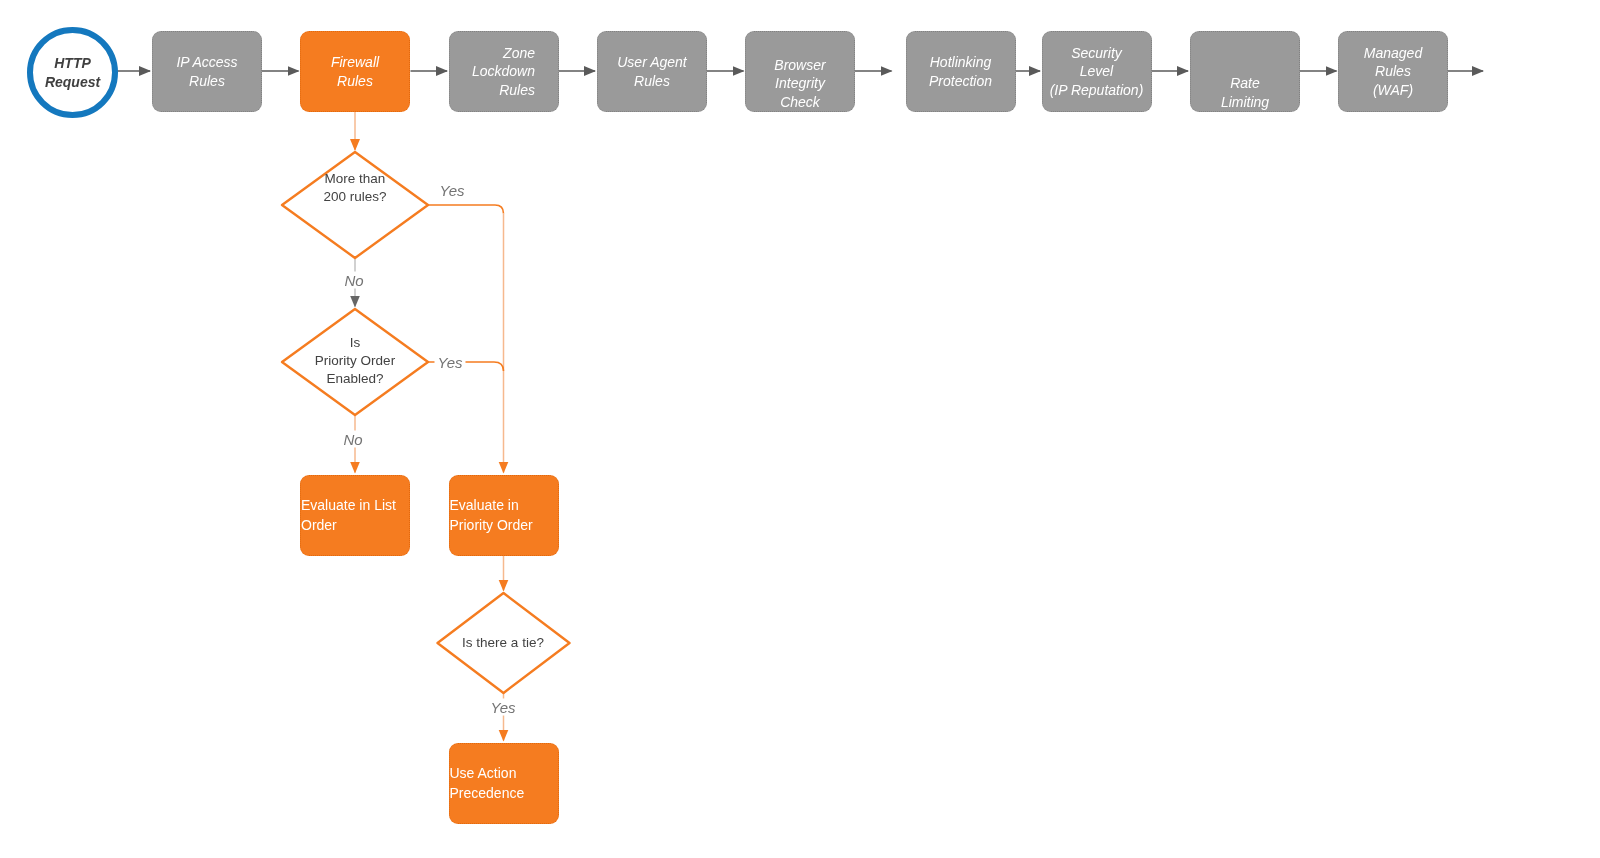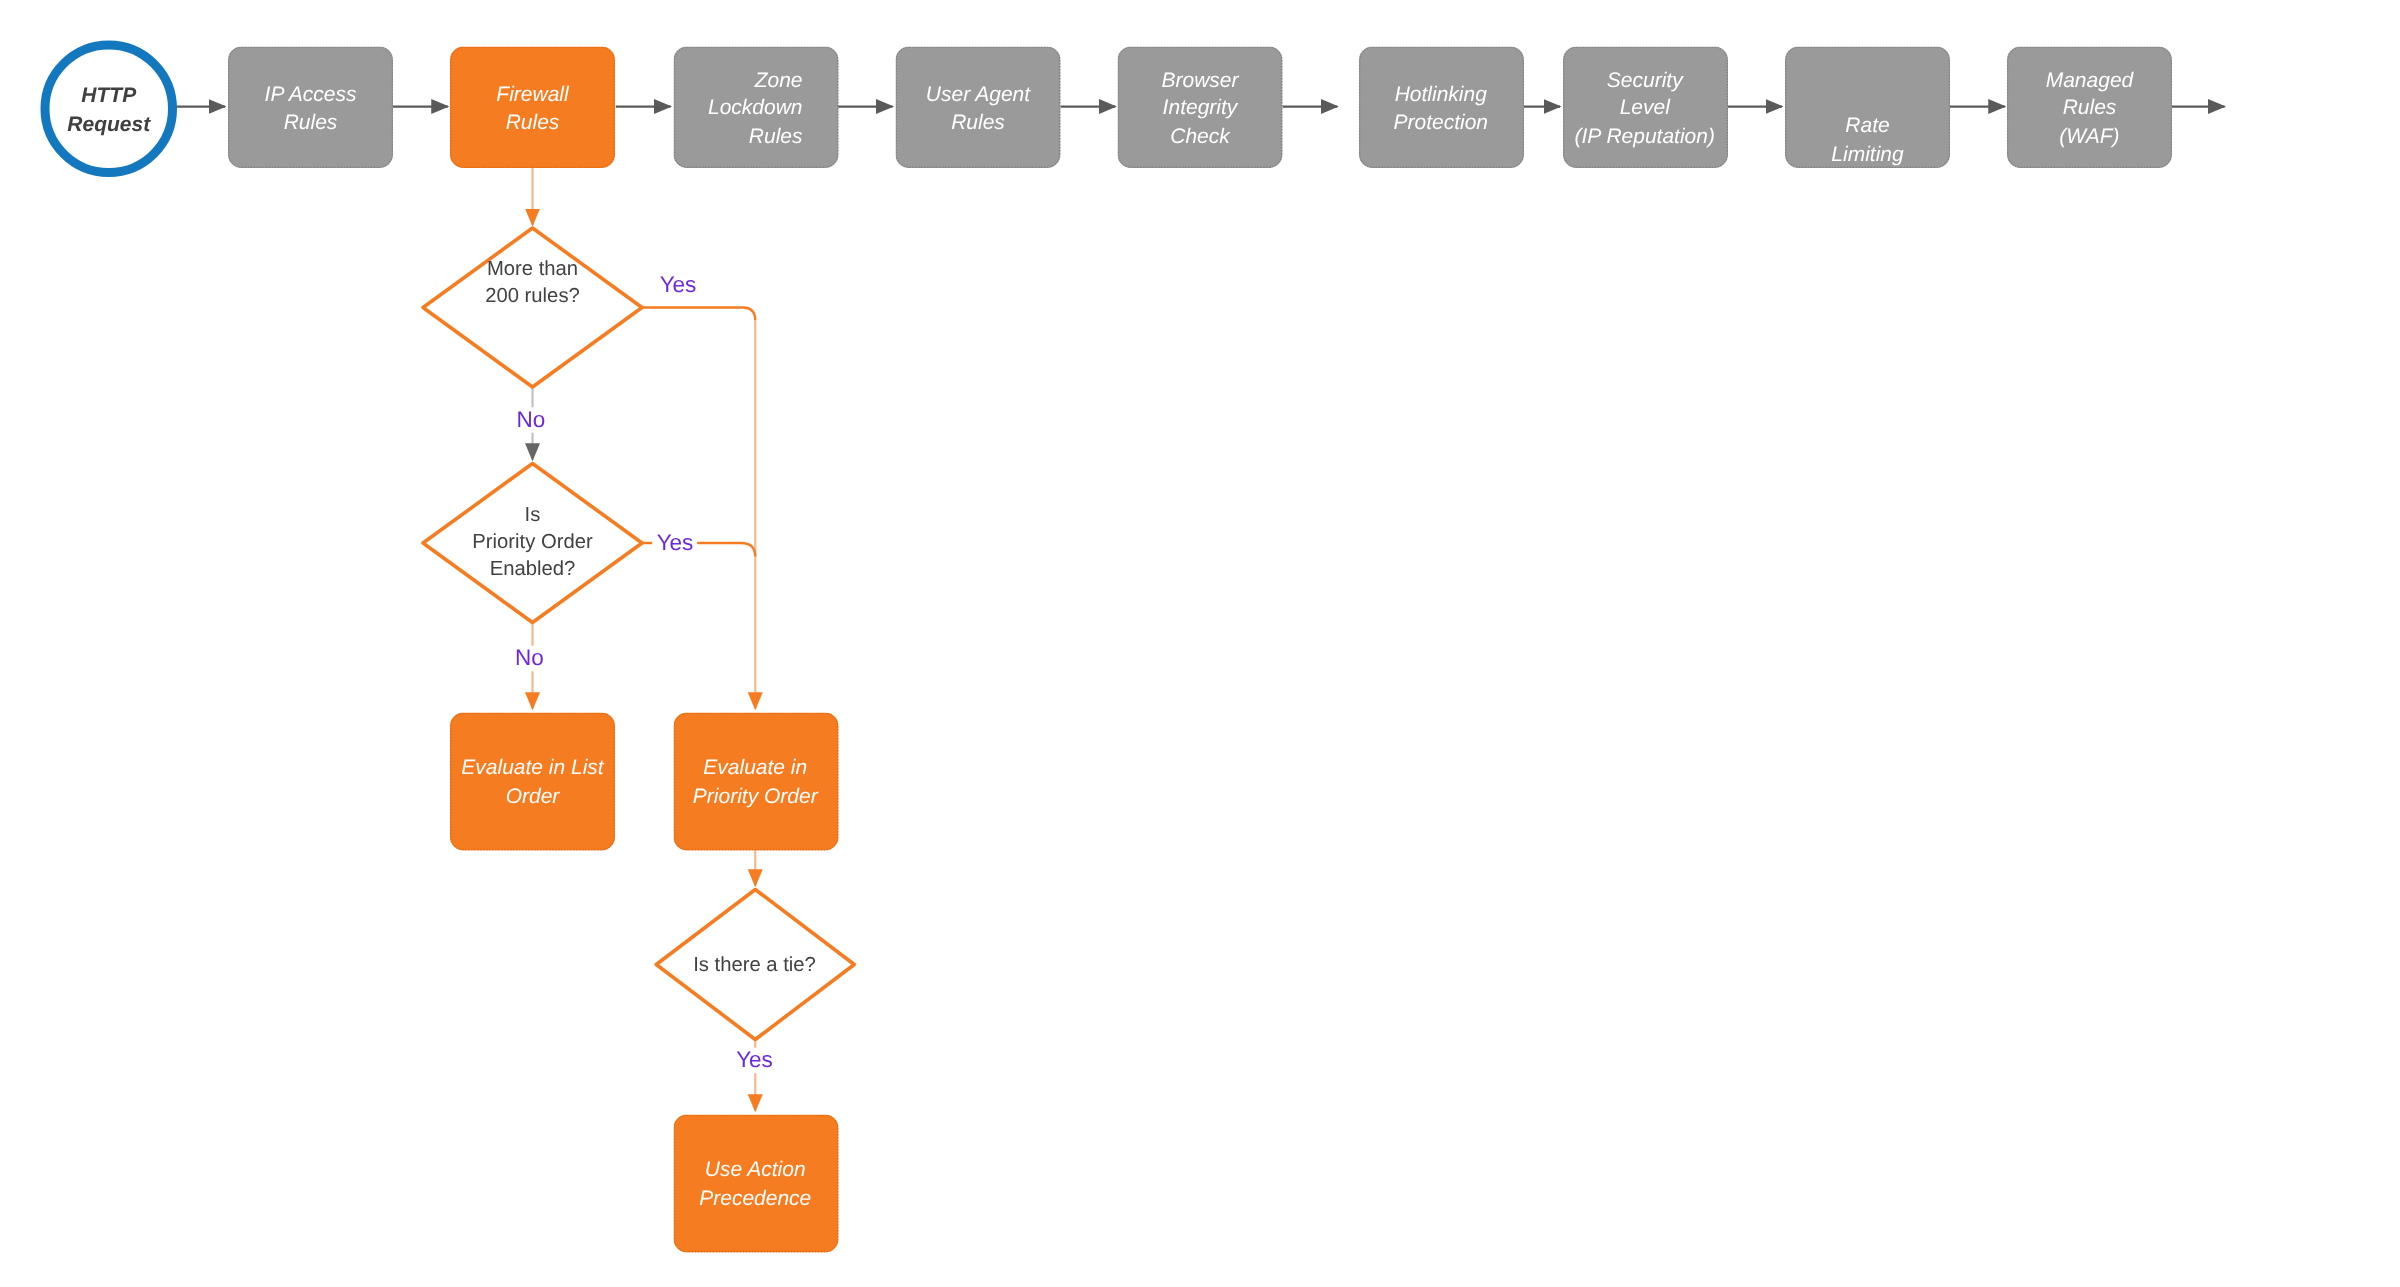--- a/index.html
+++ b/index.html
@@ -41,28 +41,26 @@
     background: #9a9a9a;
     border: 1px dotted #828282;
   }
   .stage.orange, .result {
     background: #f57c20;
     border: 1px dotted #e2690e;
   }
   .result {
     position: absolute;
     width: 110px;
-    height: 92px;
+    height: 81px;
     border-radius: 9px;
     display: flex;
     align-items: center;
     justify-content: center;
-    text-align: center;
     box-sizing: border-box;
-    font-style: italic;
     color: #ffffff;
     font-size: 14px;
     line-height: 1.38;
     z-index: 2;
   }
   .circle {
     position: absolute;
     border-radius: 50%;
     display: flex;
     align-items: center;
@@ -96,21 +94,22 @@
     text-align: center;
     color: #424242;
     font-size: 13.5px;
     line-height: 1.32;
     white-space: pre-line;
     z-index: 3;
   }
   .elabel {
     position: absolute;
     transform: translate(-50%, -50%);
-    color: #6d28d9;
+    font-style: italic;
+    color: #737373;
     font-size: 15px;
     background: #ffffff;
     padding: 0 3px;
     z-index: 3;
   }
 </style>
 </head>
 <body>
 
 <div id="canvas">
@@ -172,21 +171,21 @@
   </div>
   <div class="node stage gray" style="left:448.5px;text-align:right;">
     <span>Zone
 Lockdown
 Rules</span>
   </div>
   <div class="node stage gray" style="left:597px;">
     <span>User Agent
 Rules</span>
   </div>
-  <div class="node stage gray" style="left:745px;">
+  <div class="node stage gray" style="left:745px;align-items:flex-end;">
     <span>Browser
 Integrity
 Check</span>
   </div>
   <div class="node stage gray" style="left:893.5px;margin-left:12px;">
     <span>Hotlinking
 Protection</span>
   </div>
   <div class="node stage gray" style="left:1041.5px;">
     <span>Security

